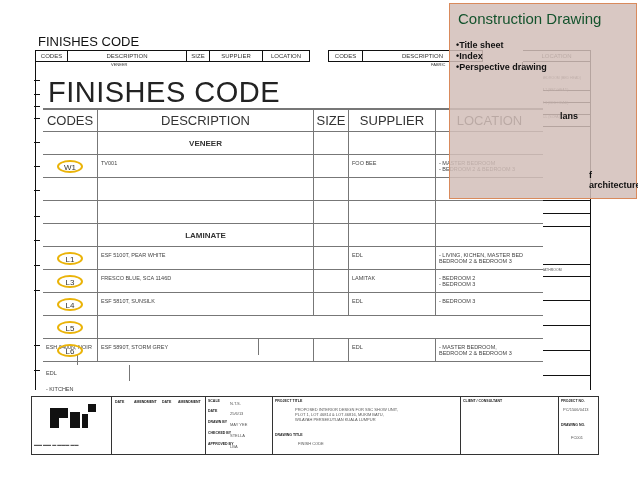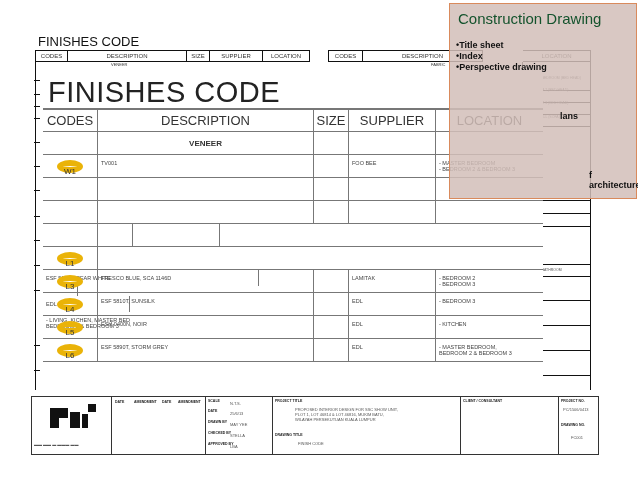--- a/index.html
+++ b/index.html
@@ -22,21 +22,21 @@
   .row { display: flex; border-bottom: 1px solid #777; }
   .cell { border-right: 1px solid #777; font-size: 5.5px; color: #444; padding: 5px 3px; }
   .cell:last-child { border-right: none; }
   .c-code { width: 55px; display: flex; align-items: center; justify-content: center; }
   .c-desc { width: 216px; }
   .c-size { width: 35px; }
   .c-sup { width: 87px; }
   .c-loc { width: 107px; }
   .hdr .cell { font-size: 13px; color: #333; text-align: center; padding: 0; line-height: 21px; }
   .sec .c-desc { font-size: 8px; font-weight: bold; text-align: center; color: #333; padding: 7px 0 0 0; }
-  .code-badge { border: 6px solid #eab308; border-radius: 50%; width: 26px; height: 13px; font-size: 8px; line-height: 11px; text-align: center; color: #333; }
+  .code-badge { border: 2px solid #eab308; border-radius: 50%; width: 26px; height: 13px; font-size: 8px; line-height: 11px; text-align: center; color: #333; }
   .loc-line { display: block; }
 
   
   #overlay { position: absolute; left: 449px; top: 3px; width: 188px; height: 196px; background: rgba(210,190,185,0.85); border: 1px solid #d98a5c; }
   #overlay-title { position: absolute; left: 8px; top: 6px; font-size: 15px; color: #14532d; }
   .ov-bullet { position: absolute; left: 6px; font-size: 9px; font-weight: bold; color: #111; }
   #ov-plans { position: absolute; left: 110px; top: 107px; font-size: 9px; font-weight: bold; color: #111; }
   #ov-arch { position: absolute; left: 118px; top: 166px; font-size: 9px; font-weight: bold; color: #111; margin-left: 21px; }
 
   
@@ -136,25 +136,26 @@
       </div>
     <div class="row" style="height:23px;">
         <div class="cell c-code"></div>
         <div class="cell c-desc"></div>
         <div class="cell c-size"></div>
         <div class="cell c-sup"></div>
         <div class="cell c-loc"></div>
       </div>
     <div class="row sec" style="height:23px;">
       <div class="cell c-code"></div>
-        <div class="cell c-size"></div>
-        <div class="cell c-sup"></div>
-        <div class="cell c-loc"></div>
-    </div>
-    <div class="row" style="height:23px;flex-direction:column;">
+        <div class="cell c-desc">LAMINATE</div>
+        <div class="cell c-size"></div>
+        <div class="cell c-sup"></div>
+        <div class="cell c-loc"></div>
+    </div>
+    <div class="row" style="height:23px;">
       <div class="cell c-code">
           <div class="code-badge">L1</div>
         </div>
       <div class="cell c-desc">ESF 5100T, PEAR WHITE</div>
       <div class="cell c-size"></div>
       <div class="cell c-sup">EDL</div>
       <div class="cell c-loc">
           <span class="loc-line">- LIVING, KICHEN, MASTER BED</span>
           <span class="loc-line">  BEDROOM 2 &amp; BEDROOM 3</span>
         </div>
@@ -175,21 +176,21 @@
       <div class="cell c-code">
           <div class="code-badge">L4</div>
         </div>
       <div class="cell c-desc">ESF 5810T, SUNSILK</div>
       <div class="cell c-size"></div>
       <div class="cell c-sup">EDL</div>
       <div class="cell c-loc">
           <span class="loc-line">- BEDROOM 3</span>
         </div>
     </div>
-    <div class="row" style="height:23px;">
+    <div class="row" style="height:23px;flex-direction:column;">
       <div class="cell c-code">
           <div class="code-badge">L5</div>
         </div>
       <div class="cell c-desc">ESH 0400N, NOIR</div>
       <div class="cell c-size"></div>
       <div class="cell c-sup">EDL</div>
       <div class="cell c-loc">
           <span class="loc-line">- KITCHEN</span>
         </div>
     </div>

